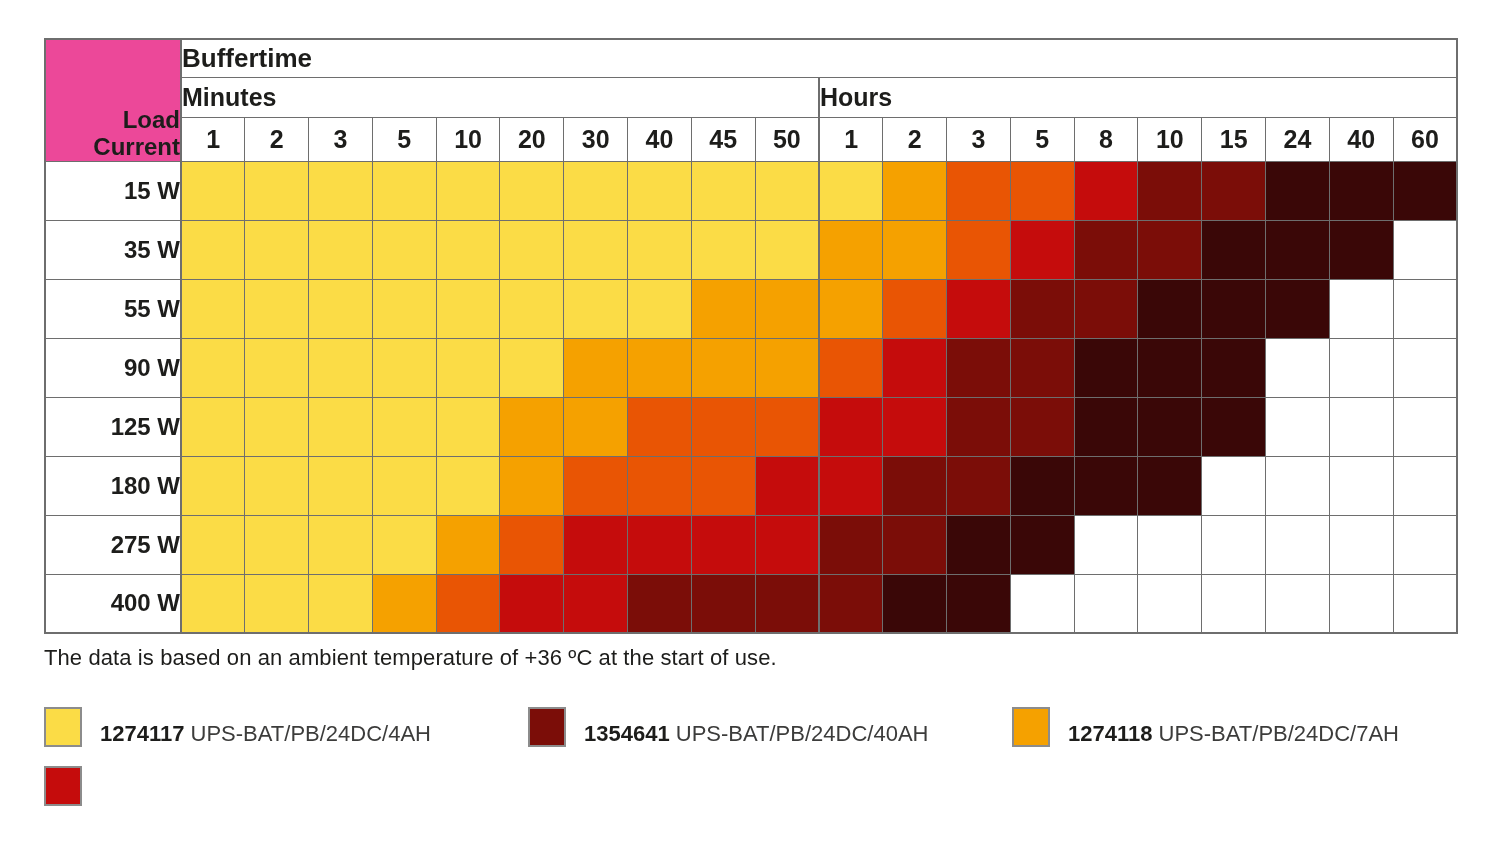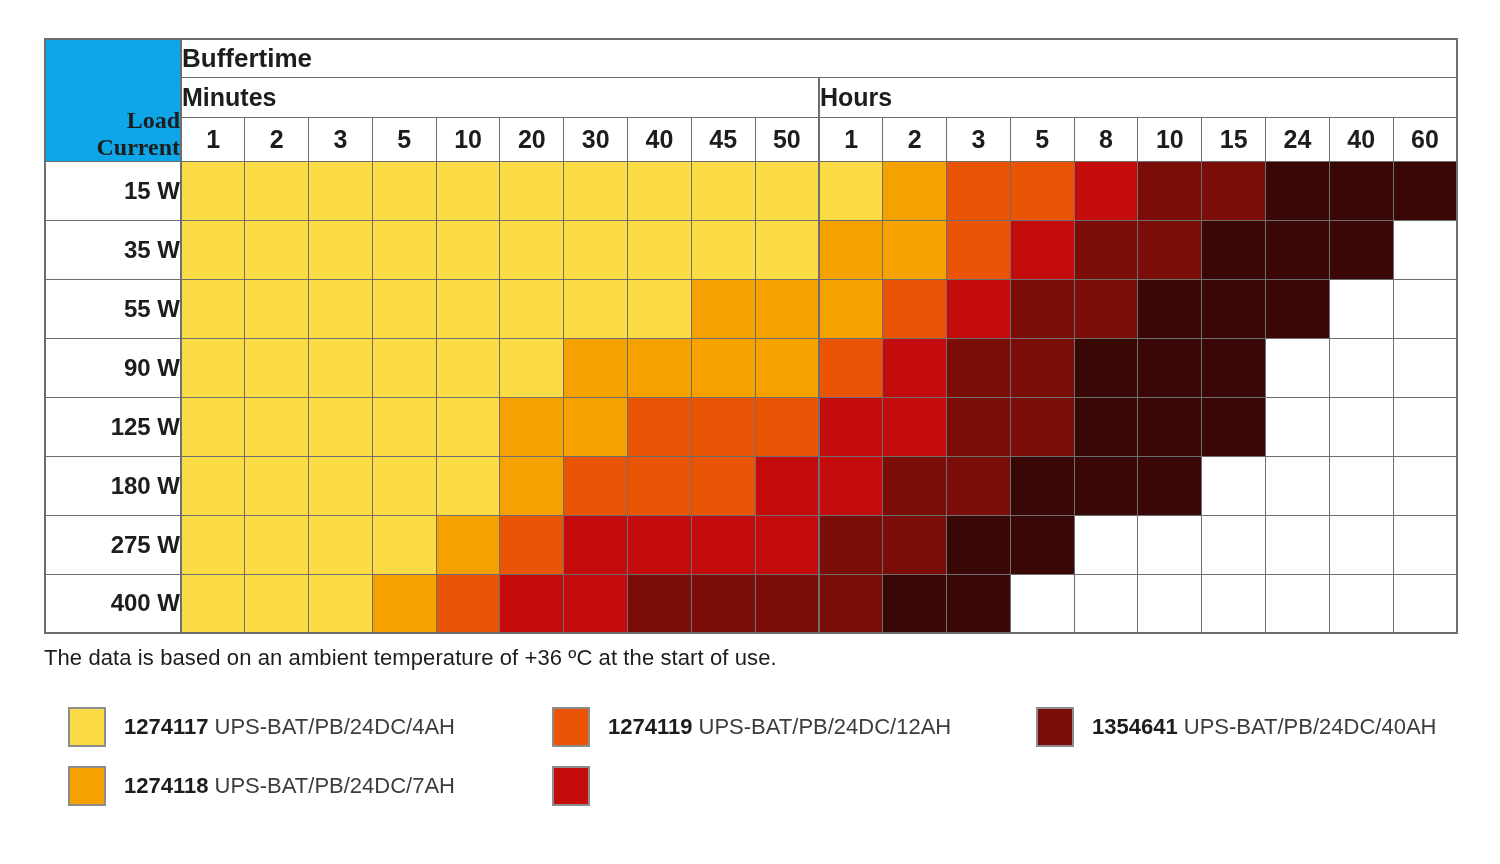--- a/index.html
+++ b/index.html
@@ -53,22 +53,21 @@
     background: #ffffff;
     text-align: left;
     font-weight: bold;
     font-size: 26px;
     color: #1d1d1b;
     padding: 7px 0 7px 14px;
     height: 38px;
     box-sizing: border-box;
   }
   .grp-blank {
-    background: #0ea5e9;
-    font-family: Liberation Serif, serif;
+    background: #ec4899;
   }
   .sub-title {
     background: #ffffff;
     text-align: left;
     font-weight: bold;
     font-size: 25px;
     color: #1d1d1b;
     padding: 4px 0 4px 14px;
     height: 40px;
     box-sizing: border-box;
@@ -111,22 +110,21 @@
   
   .legend {
     margin-top: 26px;
     display: grid;
     grid-template-columns: 484px 484px 444px;
     grid-auto-rows: 59px;
     align-items: center;
   }
   .legend-item {
     display: flex;
-    align-items: center;
-    margin-left: 24px;
+    align-items: flex-end;
   }
   .swatch {
     width: 38px;
     height: 40px;
     border: 2px solid #8c8c8c;
     box-sizing: border-box;
     flex: 0 0 auto;
   }
   .legend-text {
     margin-left: 18px;
@@ -395,24 +393,20 @@
   </table>
 
   <div class="footnote">The data is based on an ambient temperature of +36 ºC at the start of use.</div>
 
   <div class="legend" id="legend">
       <div class="legend-item">
         <span class="swatch" style="background: rgb(251, 220, 70);"></span>
         <span class="legend-text"><span class="legend-code">1274117</span><span class="legend-name"> UPS-BAT/PB/24DC/4AH</span></span>
       </div>
       <div class="legend-item">
-        <span class="swatch" style="background: rgb(233, 85, 4);"></span>
-        <span class="legend-text"><span class="legend-code">1274119</span><span class="legend-name"> UPS-BAT/PB/24DC/12AH</span></span>
-      </div>
-      <div class="legend-item">
         <span class="swatch" style="background: rgb(123, 13, 8);"></span>
         <span class="legend-text"><span class="legend-code">1354641</span><span class="legend-name"> UPS-BAT/PB/24DC/40AH</span></span>
       </div>
       <div class="legend-item">
         <span class="swatch" style="background: rgb(245, 161, 0);"></span>
         <span class="legend-text"><span class="legend-code">1274118</span><span class="legend-name"> UPS-BAT/PB/24DC/7AH</span></span>
       </div>
       <div class="legend-item">
         <span class="swatch" style="background: rgb(197, 12, 12);"></span>
       </div>

